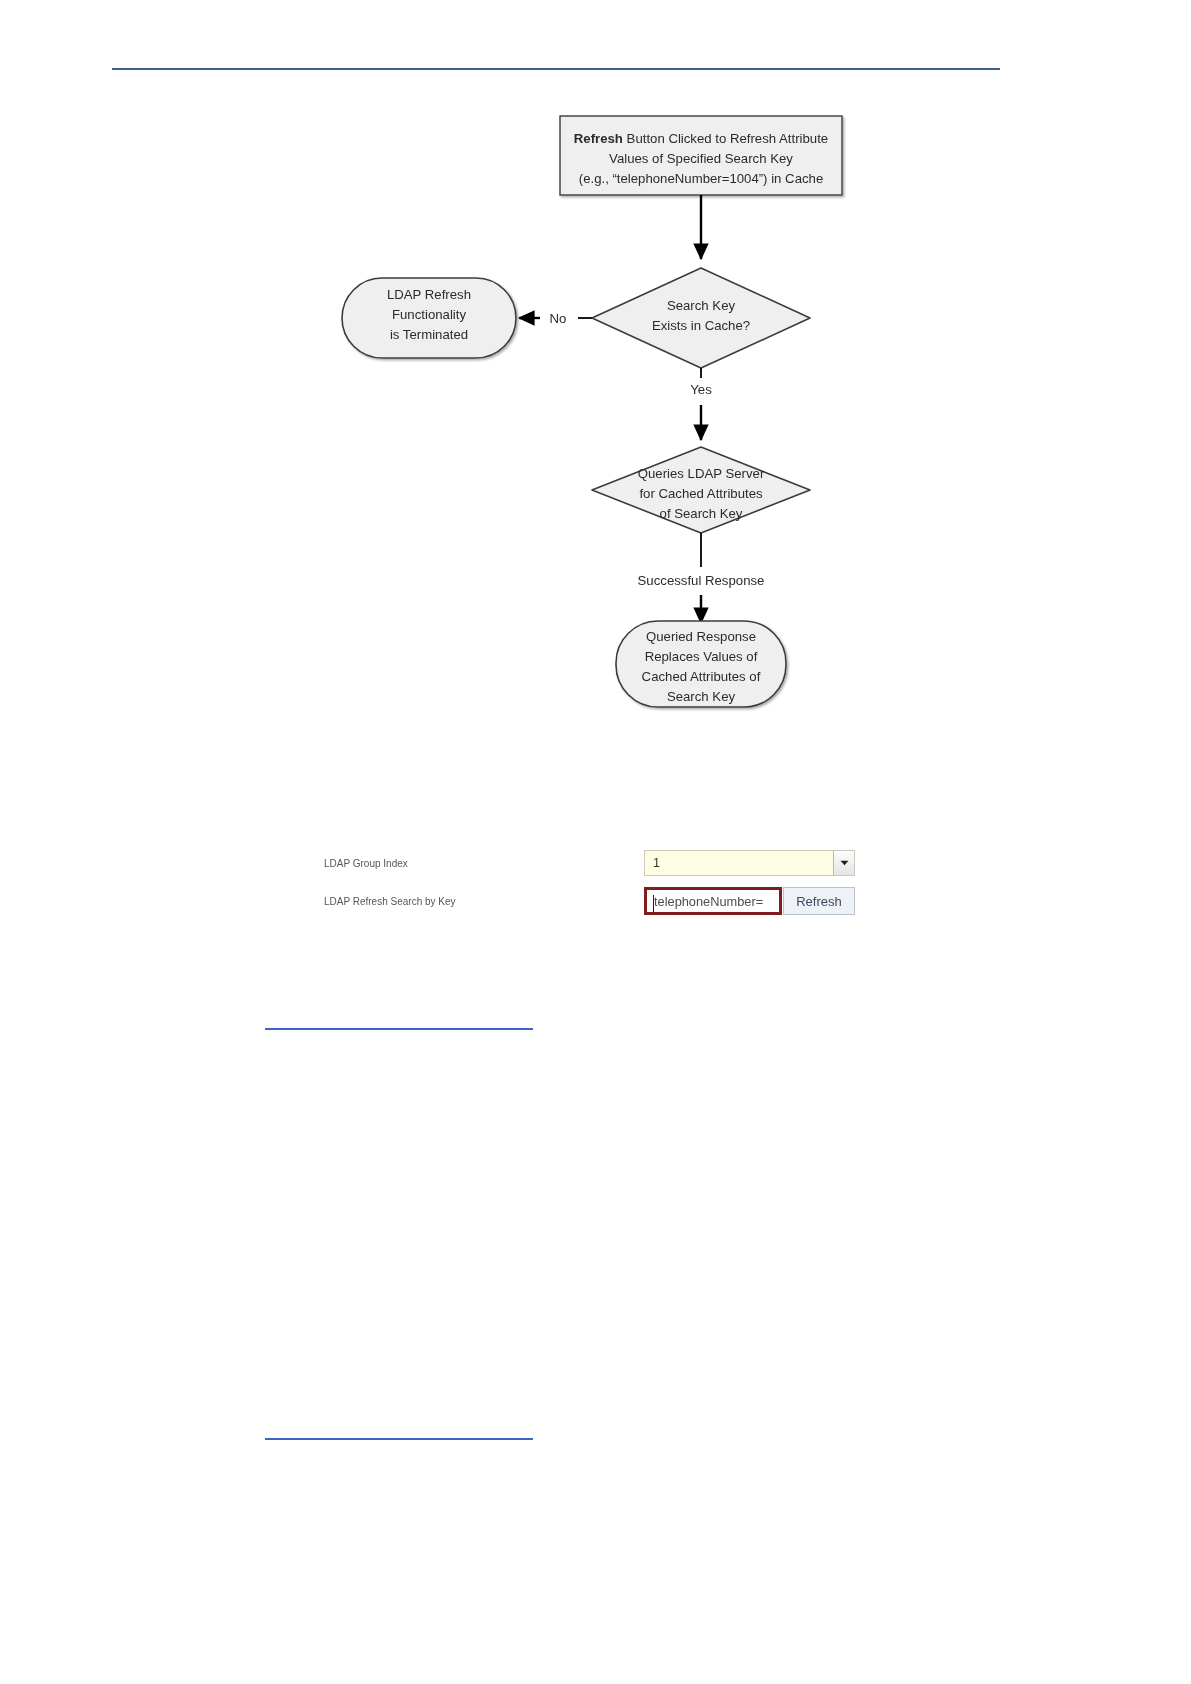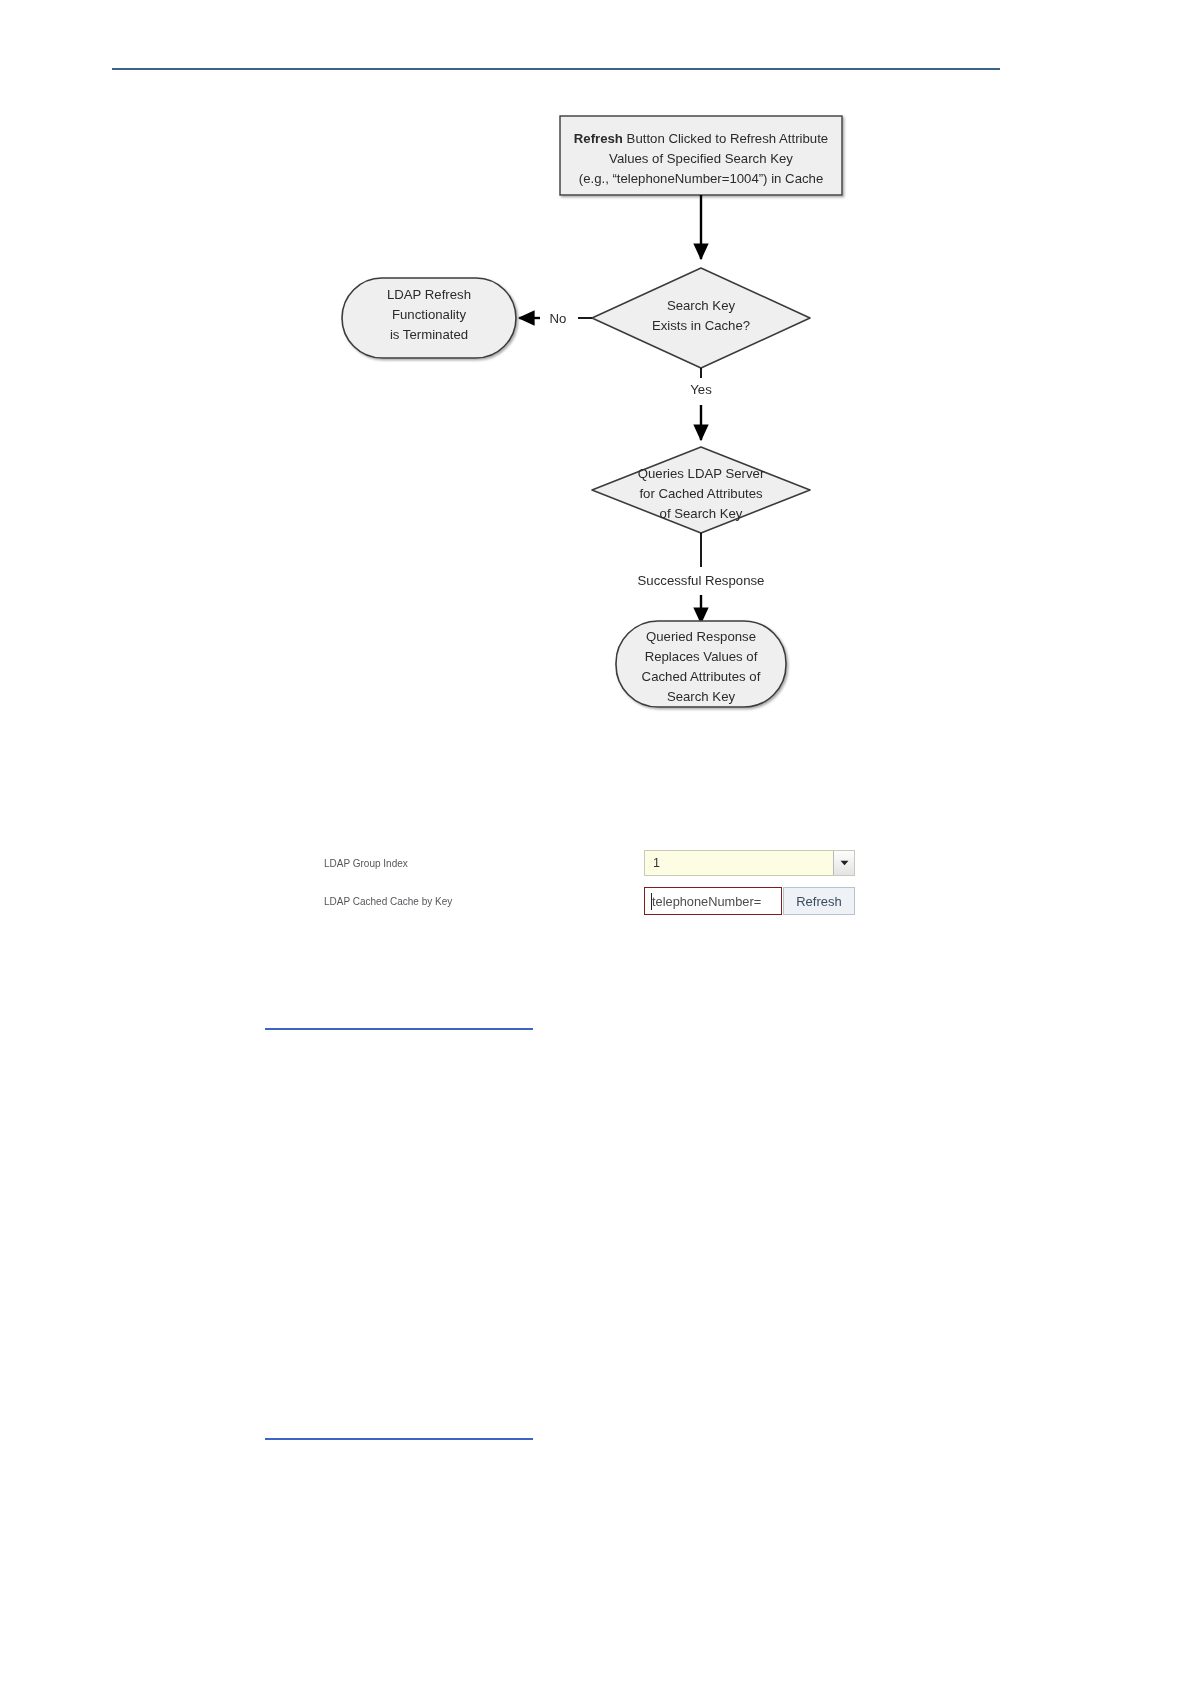--- a/index.html
+++ b/index.html
@@ -116,21 +116,21 @@
     display: flex;
     align-items: center;
     justify-content: center;
   }
   .select-arrow svg { display: block; }
 
   
   .text-input {
     width: 138px;
     height: 28px;
-    border: 1px solid #7f1d1d;
+    border: 3px solid #7f1d1d;
     background: #ffffff;
     box-sizing: border-box;
     display: flex;
     align-items: center;
     padding-left: 7px;
     font-size: 12.8px;
     color: #4c4c4c;
     position: relative;
   }
   .caret {
@@ -248,21 +248,21 @@
           <div class="select-arrow">
             <svg width="9" height="6" viewBox="0 0 9 6" xmlns="http://www.w3.org/2000/svg">
               <path d="M0.5,0.8 L4.5,5.2 L8.5,0.8 Z" fill="#222222"></path>
             </svg>
           </div>
         </div>
       </div>
     </div>
 
     <div class="form-row">
-      <div class="form-label">LDAP Cached Cache by Key</div>
+      <div class="form-label">LDAP Refresh Search by Key</div>
       <div class="control-wrap">
         <div class="text-input">
           <span class="caret"></span>
           <span>telephoneNumber=</span>
         </div>
         <div class="refresh-button">
           <span>Refresh</span>
         </div>
       </div>
     </div>

